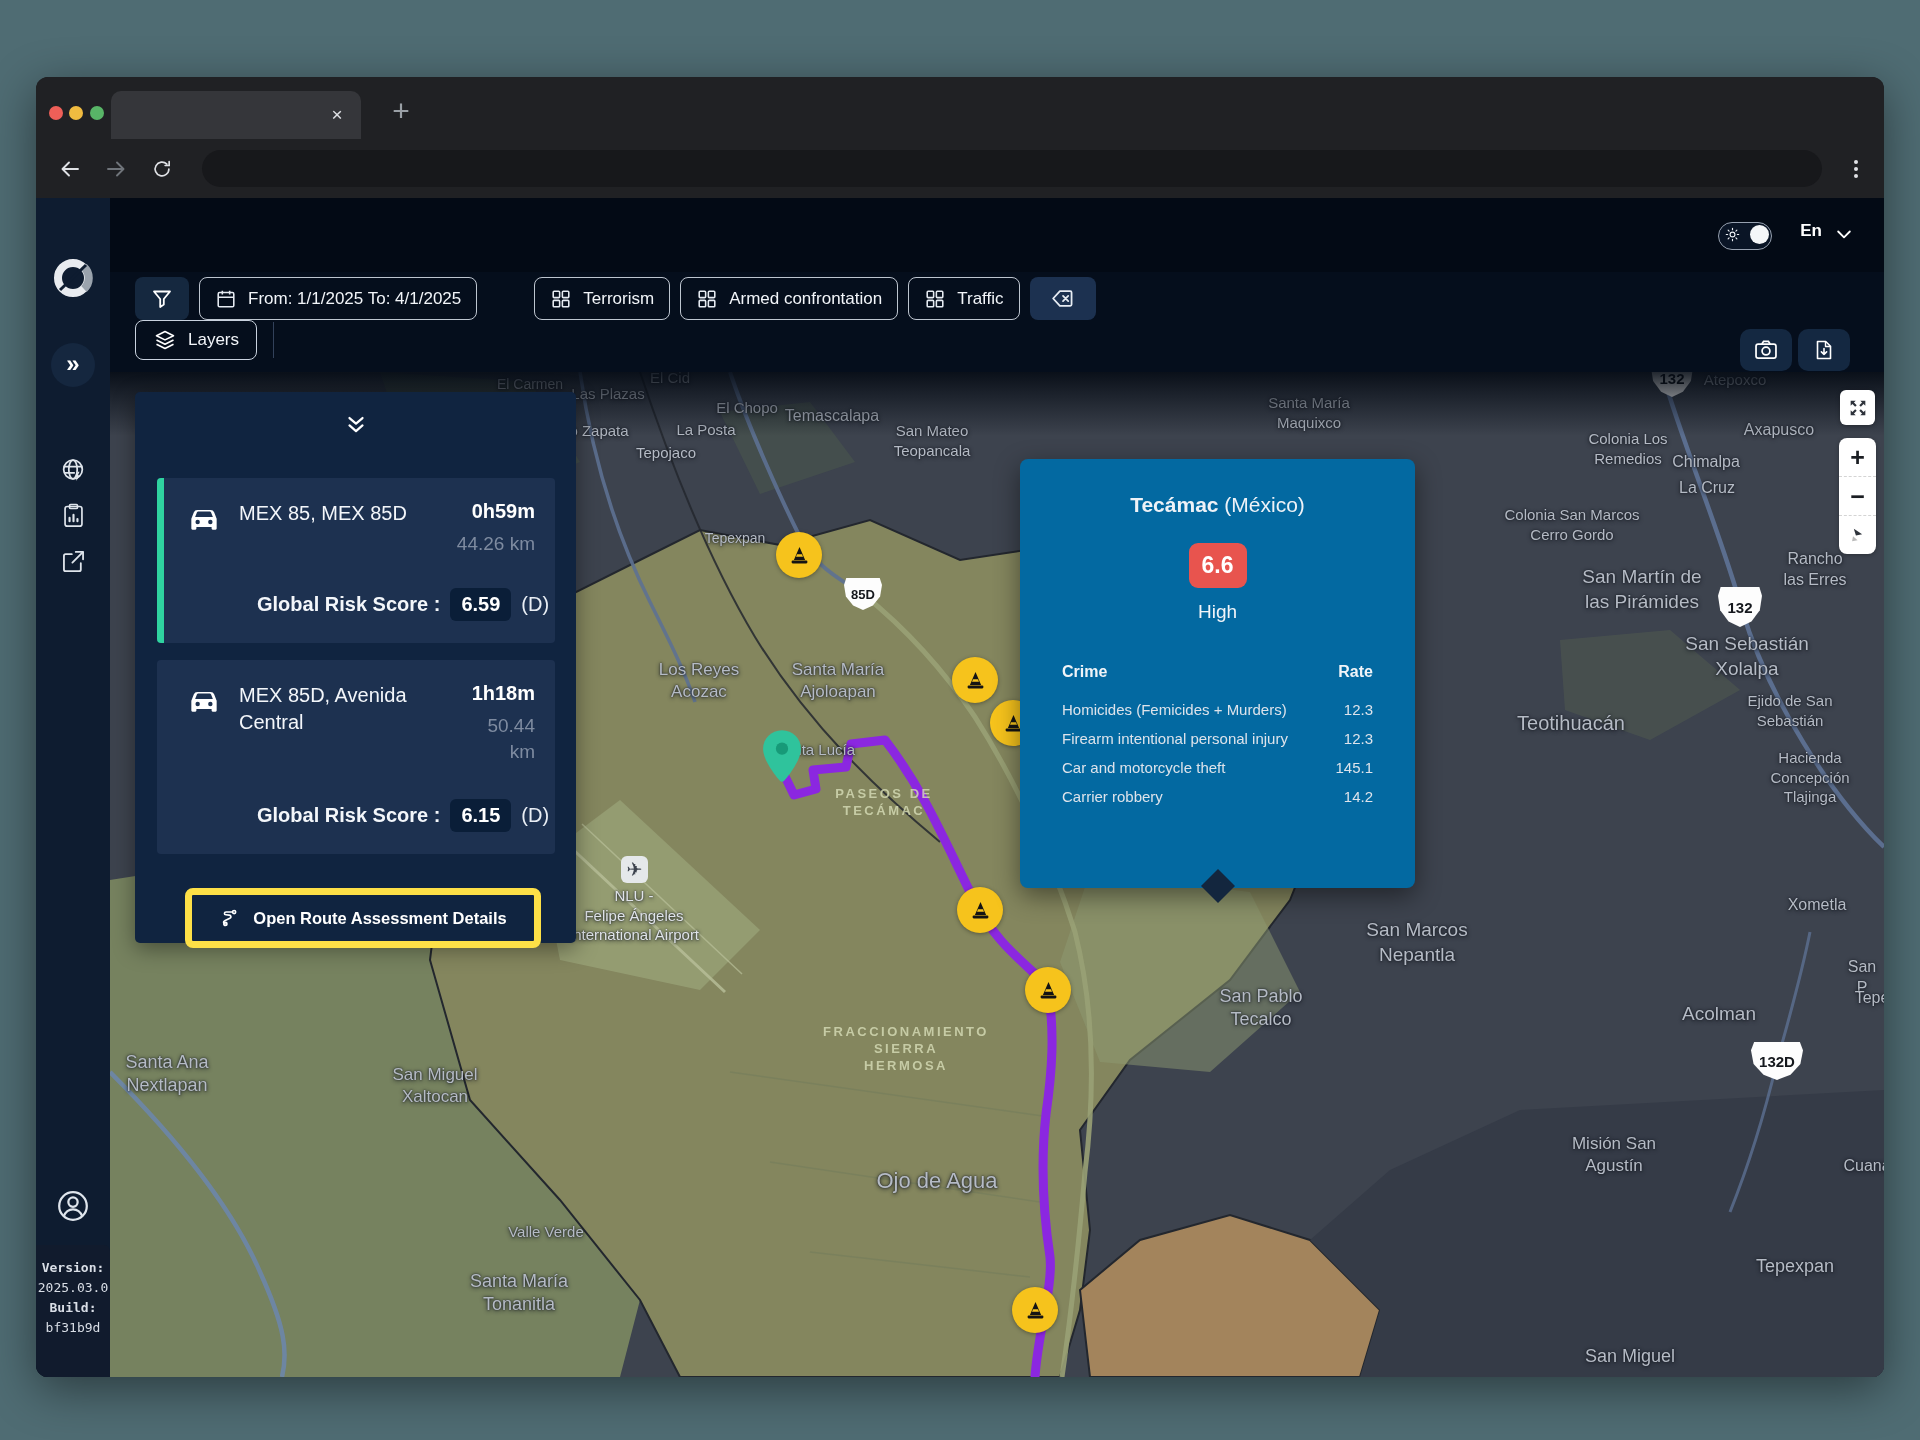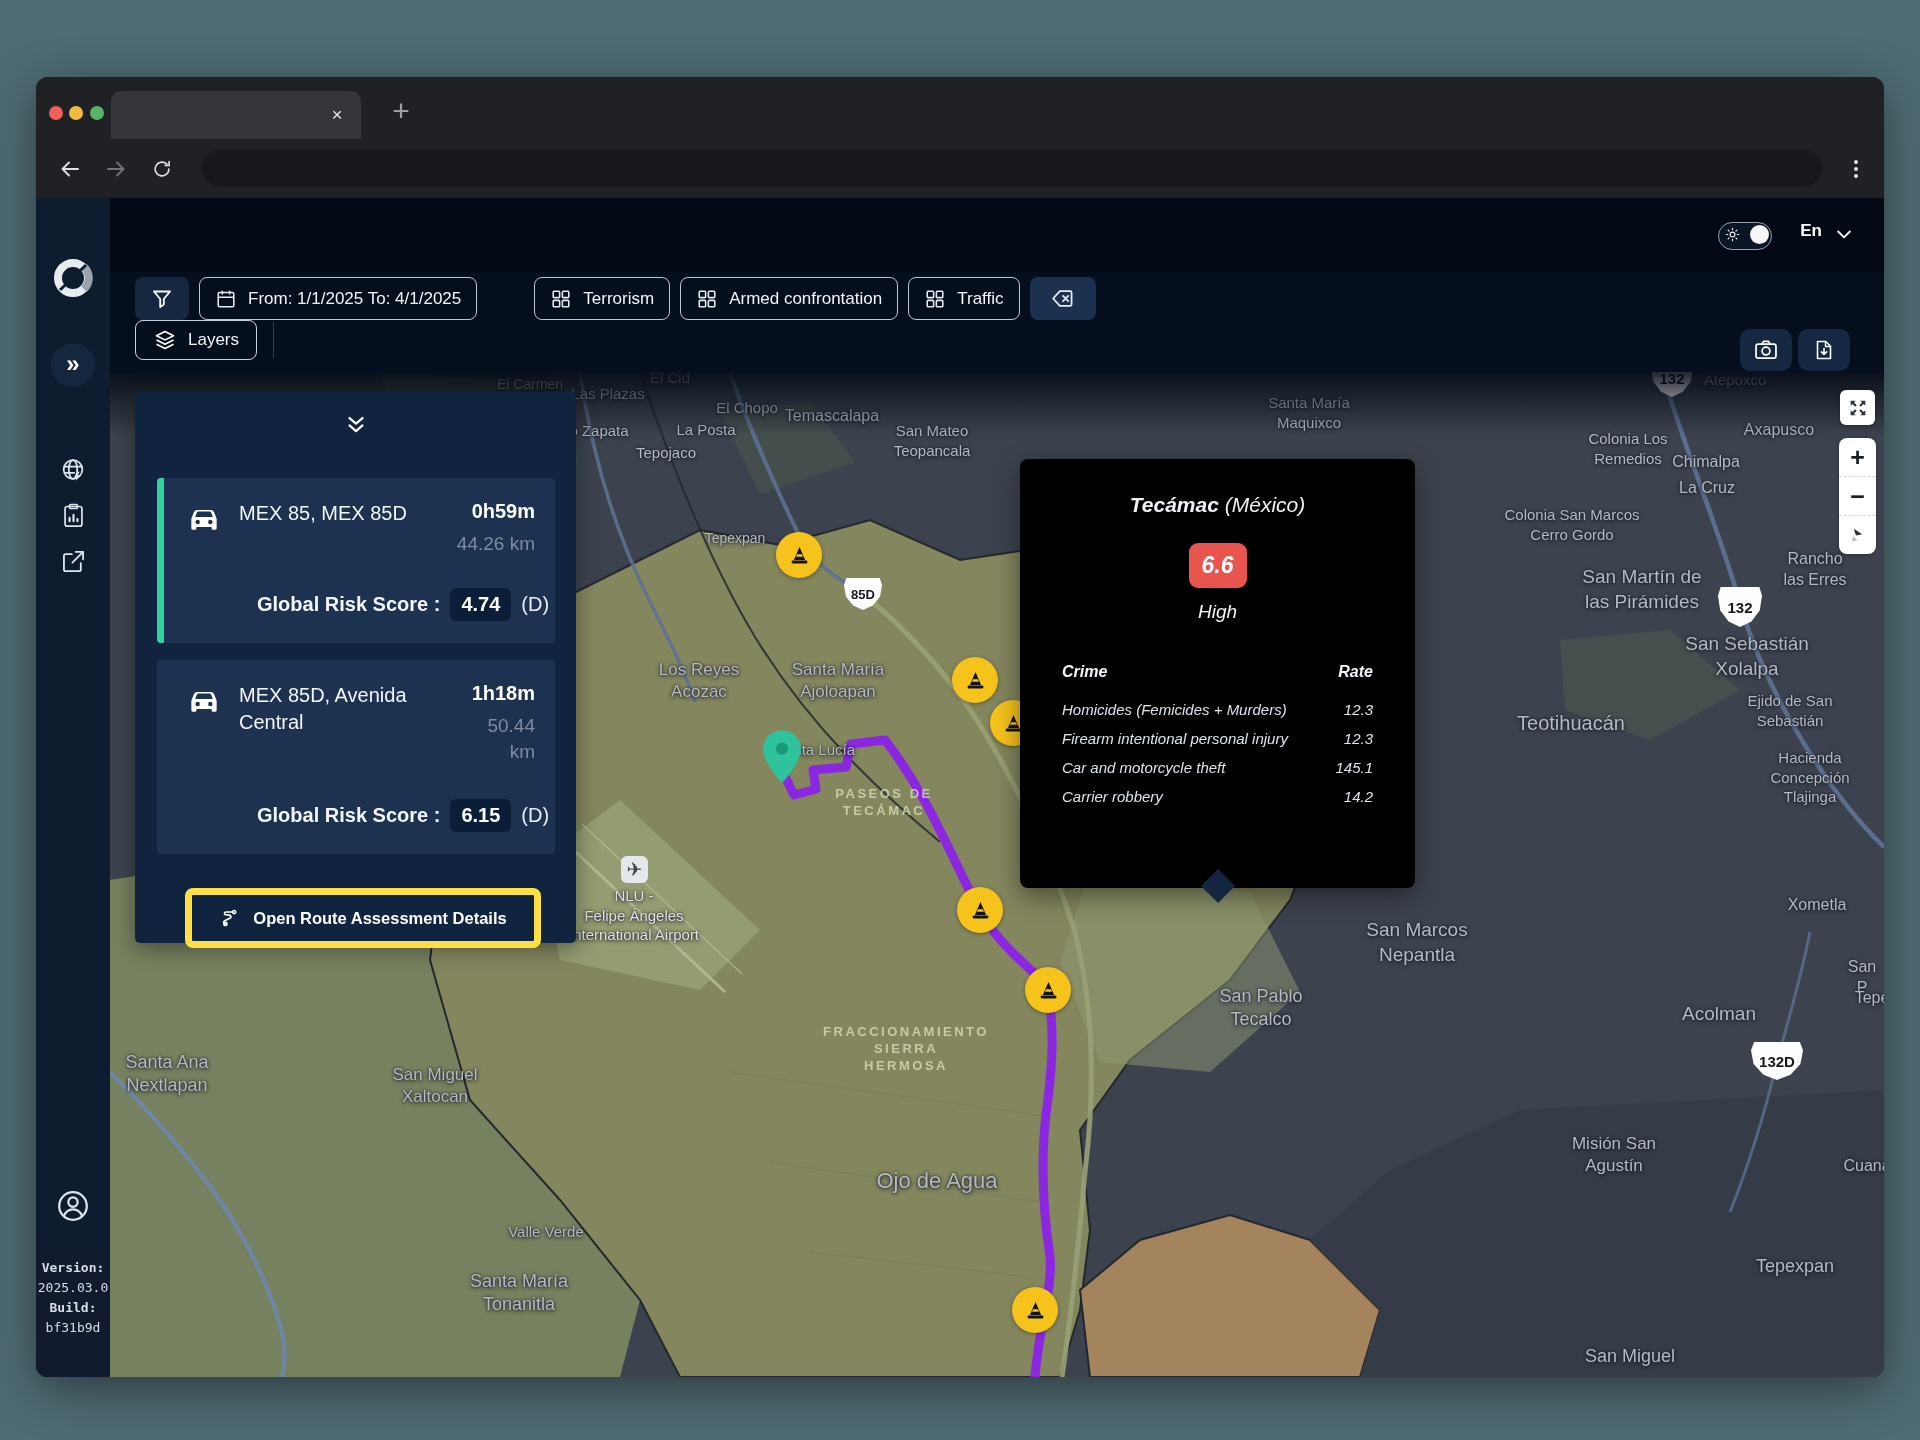--- a/index.html
+++ b/index.html
@@ -64,21 +64,21 @@
   .card-name{flex:1;font-size:20px;color:#f3f6fa;line-height:27px;}
   .card-right{text-align:right;}
   .card-right.narrow{width:72px;}
   .dur{font-weight:bold;font-size:20px;color:#fff;white-space:nowrap;}
   .dist{color:#7e8ba0;font-size:19px;margin-top:8px;line-height:26px;}
   .card-risk{position:absolute;left:100px;bottom:22px;display:flex;align-items:center;gap:10px;font-size:20px;color:#f3f6fa;font-weight:bold;}
   .risk-pill{background:#0a1e38;border-radius:6px;padding:5px 11px;font-weight:bold;color:#fff;}
   .risk-grade{font-weight:normal;color:#e9eef4;}
   .details-btn{position:absolute;left:50px;top:496px;width:342px;height:46px;border:7px solid #fde047;border-radius:8px;display:flex;align-items:center;justify-content:center;gap:12px;color:#fff;font-size:16.5px;font-weight:bold;background:transparent;}
   
-  .popup{position:absolute;left:910px;top:87px;width:395px;height:429px;background:#000000;border-radius:8px;z-index:24;box-shadow:0 8px 26px rgba(0,0,0,.45);font-style:italic;}
+  .popup{position:absolute;left:910px;top:87px;width:395px;height:429px;background:#0369a1;border-radius:8px;z-index:24;box-shadow:0 8px 26px rgba(0,0,0,.45);}
   .popup:after{content:"";position:absolute;left:50%;bottom:-10px;width:24px;height:24px;background:#13263e;transform:translateX(-50%) rotate(45deg);}
   .pp-title{text-align:center;margin-top:34px;font-size:21px;color:#eef2f7;}
   .pp-title b{font-weight:bold;}
   .pp-badge{width:58px;margin:26px auto 0;background:#e8544e;border-radius:9px;color:#fff;font-size:23px;font-weight:bold;text-align:center;padding:9px 0;}
   .pp-level{text-align:center;color:#f2f5f9;font-size:19px;margin-top:13px;}
   .pp-table{margin:34px 42px 0;}
   .crow{display:flex;justify-content:space-between;font-size:15px;color:#dde3eb;line-height:29px;}
   .crow.hdr{font-weight:bold;font-size:16px;margin-bottom:9px;color:#f1f4f8;}
   
   .fs-btn{position:absolute;left:1730px;top:18px;width:35px;height:35px;background:#fff;border-radius:6px;display:flex;align-items:center;justify-content:center;z-index:30;box-shadow:0 1px 4px rgba(0,0,0,.3);}
@@ -474,21 +474,21 @@
                   <path d="M6.4 9.5l1-2.6c.2-.55.5-.9 1.1-.9h7c.6 0 .9.35 1.1.9l1 2.6z" fill="#1d3150"></path>
                 </svg></span>
             <span class="card-name">MEX 85, MEX 85D</span>
             <span class="card-right">
               <div class="dur">0h59m</div>
               <div class="dist">44.26 km</div>
             </span>
           </div>
           <div class="card-risk">
             <span>Global Risk Score :</span>
-            <span class="risk-pill">4.74</span>
+            <span class="risk-pill">6.59</span>
             <span class="risk-grade">(D)</span>
           </div>
         </div>
 
         <div class="card" style="top:268px;height:194px;">
           <div class="card-top">
             <span class="car-ic"><svg viewBox="0 0 24 24" width="38" height="38">
                   <path fill="#fff" d="M4 10.5l1.6-4A2.4 2.4 0 0 1 7.8 5h8.4a2.4 2.4 0 0 1 2.2 1.5l1.6 4v6.3a.7.7 0 0 1-.7.7h-1.8a.7.7 0 0 1-.7-.7v-1H7.2v1a.7.7 0 0 1-.7.7H4.7a.7.7 0 0 1-.7-.7z"></path>
                   <circle cx="8" cy="12.6" r="1.4" fill="#1d3150"></circle>
                   <circle cx="16" cy="12.6" r="1.4" fill="#1d3150"></circle>

